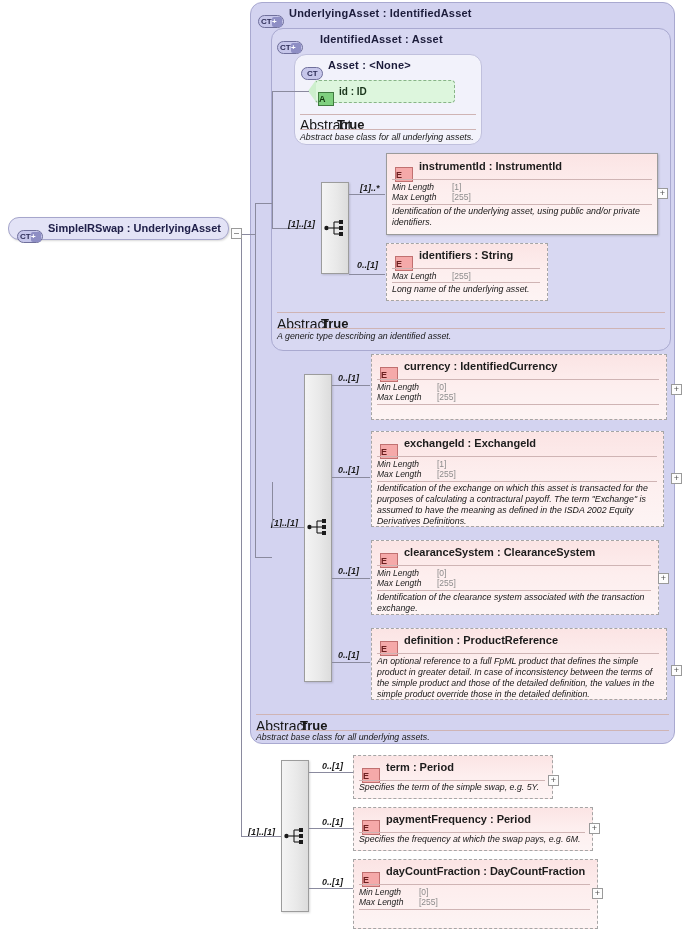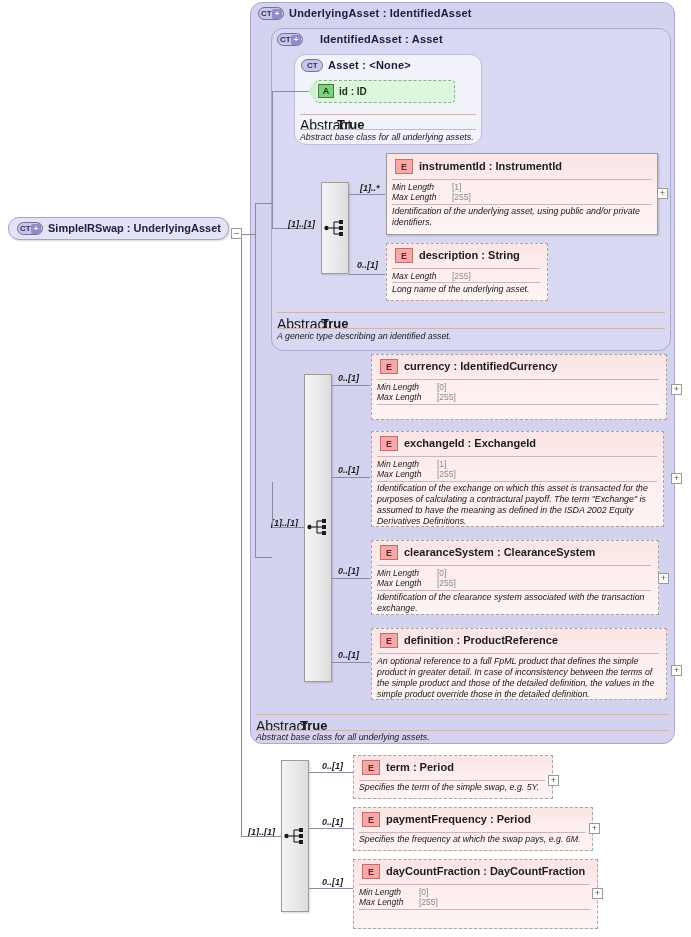--- a/index.html
+++ b/index.html
@@ -11,21 +11,21 @@
   .vline{position:absolute;width:0;border-left:1px solid #8a8a9e;}
 
   
   .ct-box{position:absolute;box-sizing:border-box;
     background:#d3d3f0;border:1px solid #a9a9d0;border-radius:12px;}
   .ct-box.lvl2{background:#d8d8f2;}
   .ct-box.lvl3{background:#f2f2fb;border:1px solid #c0c0dd;}
 
   
   .badge{position:absolute;box-sizing:border-box;font-size:9px;font-weight:bold;
-     text-align:center;color:#2b2b55;line-height:11px;}
+     color:#2b2b55;line-height:11px;margin-top:8px;}
   .badge-ct{width:26px;height:13px;border:1px solid #6f6f9b;border-radius:7px;
      background:#c6c6ea;}
   .badge-ct .plus{position:absolute;right:1px;top:1px;width:10px;height:10px;
      background:#8e8ec4;border-radius:2px;color:#fff;font-size:8px;line-height:10px;}
   .badge-ct .lbl{position:absolute;left:2px;top:0px;font-size:8px;}
   .badge-a{width:16px;height:14px;border:1px solid #3f7a3f;background:#7fd07f;
      color:#12380f;font-size:9px;line-height:13px;}
   .badge-e{width:18px;height:15px;border:1px solid #c07070;background:#f5a9a9;
      color:#6b1f1f;font-size:9px;line-height:14px;}
 
@@ -164,21 +164,21 @@
   <div class="facet-name" style="left:392px;top:192px;">Max Length</div>
   <div class="facet-val" style="left:452px;top:192px;">[255]</div>
   <div class="rule" style="left:392px;top:204px;width:260px;"></div>
   <div class="annot" style="left:392px;top:206px;width:262px;">Identification of the underlying asset, using public and/or private identifiers.</div>
   <div class="expand" style="left:657px;top:188px;">+</div>
 
   <div class="el-box el-dash" style="left:386px;top:243px;width:162px;height:58px;"></div>
   <div class="badge badge-e" style="left:395px;top:248px;">
      <span>E</span>
   </div>
-  <div class="el-title" style="left:419px;top:249px;">description : String</div>
+  <div class="el-title" style="left:419px;top:249px;">identifiers : String</div>
   <div class="rule" style="left:392px;top:268px;width:148px;"></div>
   <div class="facet-name" style="left:392px;top:271px;">Max Length</div>
   <div class="facet-val" style="left:452px;top:271px;">[255]</div>
   <div class="rule" style="left:392px;top:282px;width:148px;"></div>
   <div class="annot" style="left:392px;top:284px;width:152px;">Long name of the underlying asset.</div>
 
   <div class="seq-bar" style="left:304px;top:374px;width:28px;height:308px;"></div>
   <svg class="seq-ico" style="left:307px;top:518px;" viewBox="0 0 22 18">
      <circle cx="2.5" cy="9" r="2.2" fill="#1a1a1a"></circle>
      <line x1="4.5" y1="9" x2="10" y2="9" stroke="#1a1a1a" stroke-width="1.1"></line>

